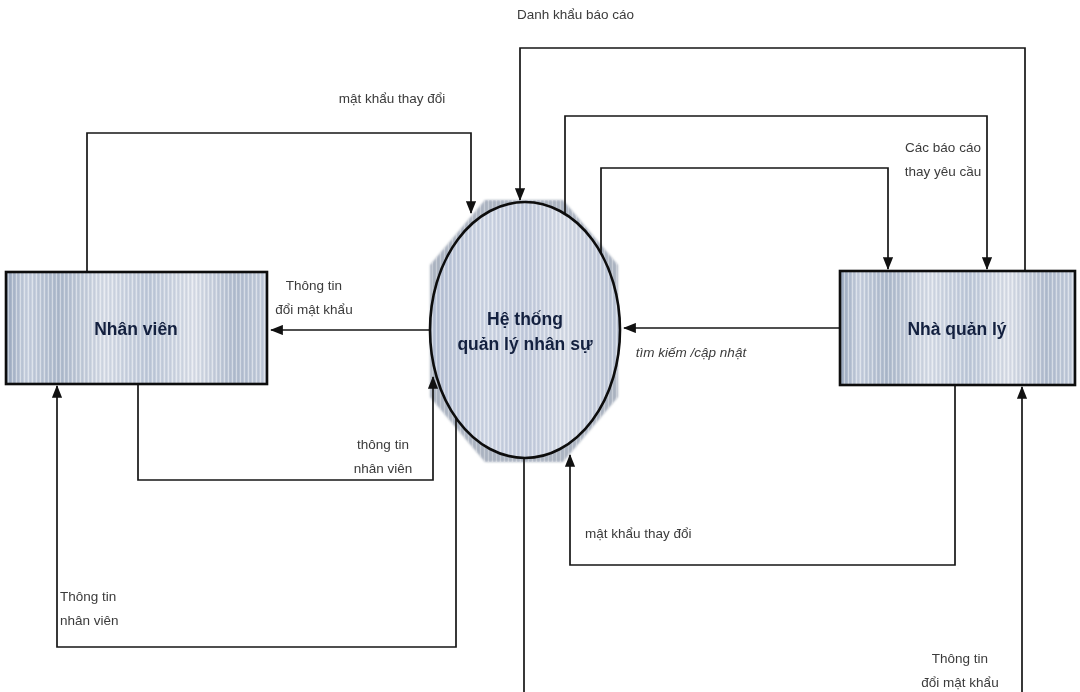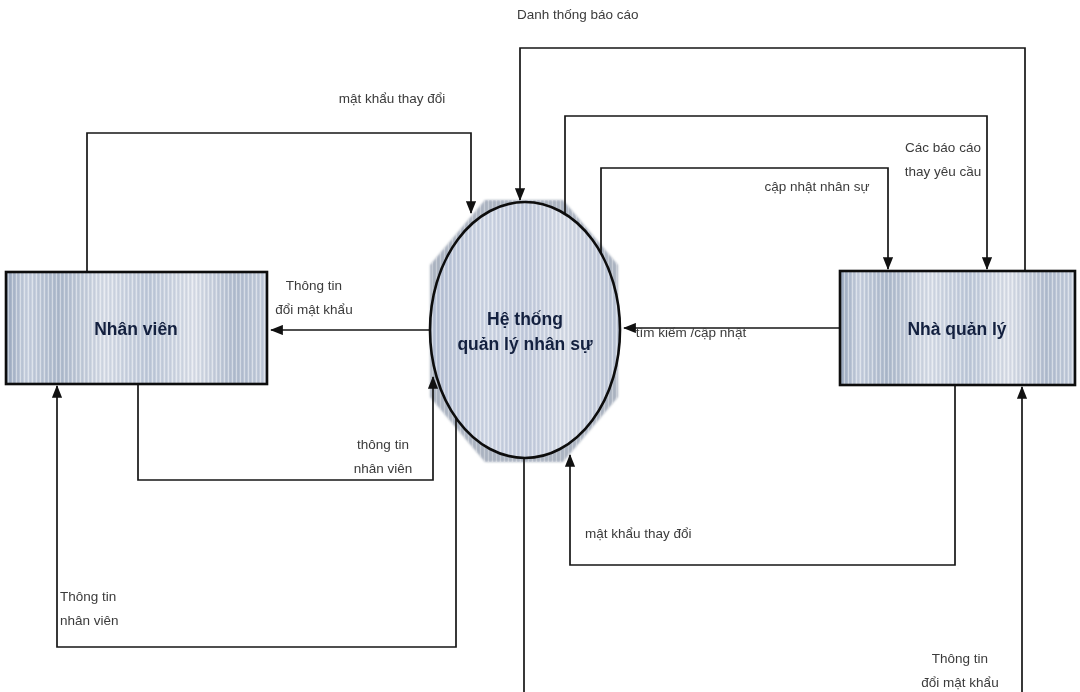--- a/index.html
+++ b/index.html
@@ -97,37 +97,36 @@
     </g>
 
     <g>
       <rect x="840" y="271" width="235" height="114" fill="url(#boxGrad)"></rect>
       <rect x="840" y="271" width="235" height="114" fill="url(#stripes)" stroke="#0d0d0d" stroke-width="2.6"></rect>
       <text class="shape-text" x="957" y="335" text-anchor="middle">Nhà quản lý</text>
     </g>
   </svg>
 
   <div class="flow-label ta-l" style="left:517px;top:3px;width:140px;">
-    <span>Danh thống báo cáo</span>
+    <span>Danh khẩu báo cáo</span>
   </div>
 
   <div class="flow-label ta-c" style="left:332px;top:87px;width:120px;">
     <span>mật khẩu thay đổi</span>
   </div>
 
   <div class="flow-label ta-c" style="left:897px;top:136px;width:92px;">
     <span>Các báo cáo</span>
     <span>thay yêu cầu</span>
   </div>
 
   <div class="flow-label ta-c" style="left:753px;top:175px;width:128px;">
-    <span>cập nhật nhân sự</span>
   </div>
 
-  <div class="flow-label ta-c" style="left:627px;top:321px;width:128px;">
+  <div class="flow-label ta-c" style="left:627px;top:341px;width:128px;font-style:italic;">
     <span>tìm kiếm /cập nhật</span>
   </div>
 
   <div class="flow-label ta-c" style="left:269px;top:274px;width:90px;">
     <span>Thông tin</span>
     <span>đổi mật khẩu</span>
   </div>
 
   <div class="flow-label ta-c" style="left:343px;top:433px;width:80px;">
     <span>thông tin</span>

